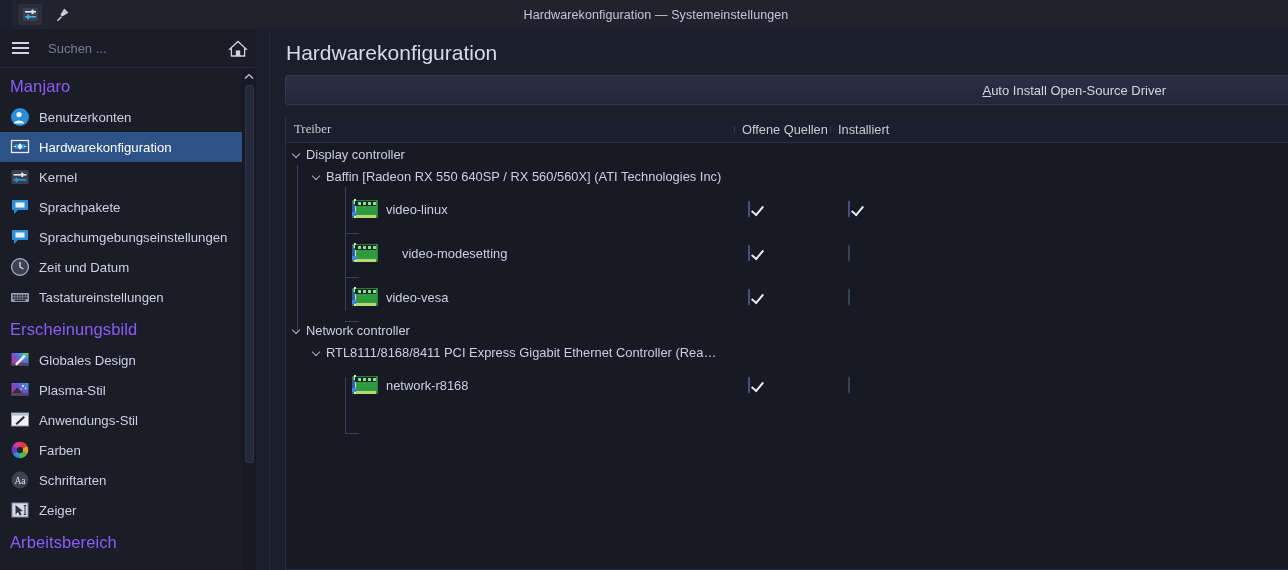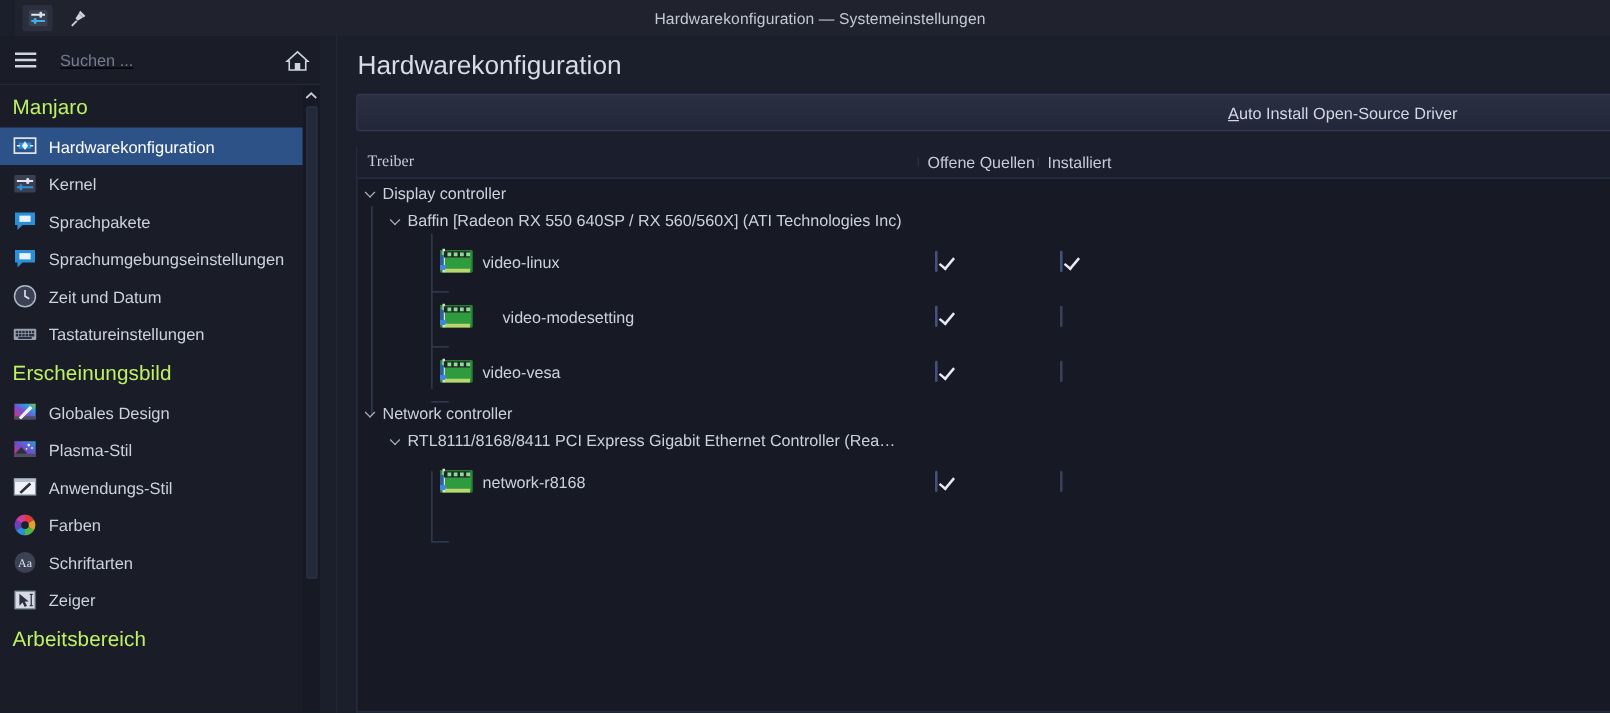--- a/index.html
+++ b/index.html
@@ -40,36 +40,36 @@
     border-bottom: 1px solid #262a37;
     background: #1a1d28;
   }
   #hamburger {
     width: 40px; height: 39px; display: flex; flex-direction: column;
     justify-content: center; align-items: center; gap: 3px;
   }
   #hamburger i { display: block; width: 17px; height: 2px; background: #cfd4e0; }
   #search-wrap {
     flex: 1; height: 28px; margin: 0 4px;
-    display: flex; align-items: center; text-decoration: underline;
+    display: flex; align-items: center;
   }
   #search-input {
     width: 100%; height: 28px; background: transparent; border: none; outline: none;
     color: #d6dae6; font-size: 13px; font-family: "Liberation Sans", sans-serif;
     padding-left: 4px;
   }
   #search-input::placeholder { color: #767d8e; }
   #home-btn { width: 36px; height: 39px; display:flex; align-items:center; justify-content:center; }
 
   #sidebar-scroll {
     position: absolute; top: 40px; left: 0; width: 256px; height: 501px;
     overflow: hidden;
   }
   .side-heading {
-    font-size: 16.5px; color: #bef264; padding: 8px 0 6px 10px;
+    font-size: 16.5px; color: #8b5cf6; padding: 8px 0 6px 10px;
     font-weight: normal; letter-spacing: .1px;
   }
   .side-item {
     height: 30px; display: flex; align-items: center; gap: 9px;
     padding-left: 10px; color: #ccd1de; font-size: 13.2px;
     white-space: nowrap;
   }
   .side-item.selected { background: #2d5288; color: #ffffff; }
   .side-ico { width: 20px; height: 20px; flex: 0 0 20px; position: relative; }
 
@@ -222,20 +222,30 @@
         <path d="M10 2.5 L18.2 10.0 L16.6 10.0 L16.6 17.0 L3.4 17.0 L3.4 10.0 L1.8 10.0 Z" fill="none" stroke="#cfd4e0" stroke-width="1.3"></path>
         <rect x="7.8" y="11.4" width="4.4" height="5.6" fill="#cfd4e0"></rect>
       </svg>
     </div>
   </div>
 
   <div id="sidebar-scroll">
 
     <div class="side-heading">Manjaro</div>
 
+    <div class="side-item">
+      <span class="side-ico">
+        <svg width="20" height="20" viewBox="0 0 20 20">
+          <circle cx="10" cy="10" r="9" fill="#2b8fd8"></circle>
+          <circle cx="9" cy="7.6" r="2.6" fill="#eaf3fb"></circle>
+          <path d="M3.8 16.5 C4.8 12.6 13.2 12.6 14.2 16.5 Z" fill="#eaf3fb"></path>
+        </svg>
+      </span>
+      <span>Benutzerkonten</span>
+    </div>
 
     <div class="side-item selected">
       <span class="side-ico">
         <svg width="20" height="20" viewBox="0 0 20 20">
           <rect x="1.5" y="3.5" width="17" height="12" fill="none" stroke="#e6ebf5" stroke-width="1.3"></rect>
           <rect x="5" y="7" width="10" height="5" fill="#2b8fd8"></rect>
           <path d="M3.5 9.5 L6 9.5 M14 9.5 L16.5 9.5" stroke="#e6ebf5" stroke-width="1.2"></path>
           <path d="M10 6 L12.5 9.5 L10 13 L7.5 9.5 Z" fill="#eaf3fb"></path>
         </svg>
       </span>

